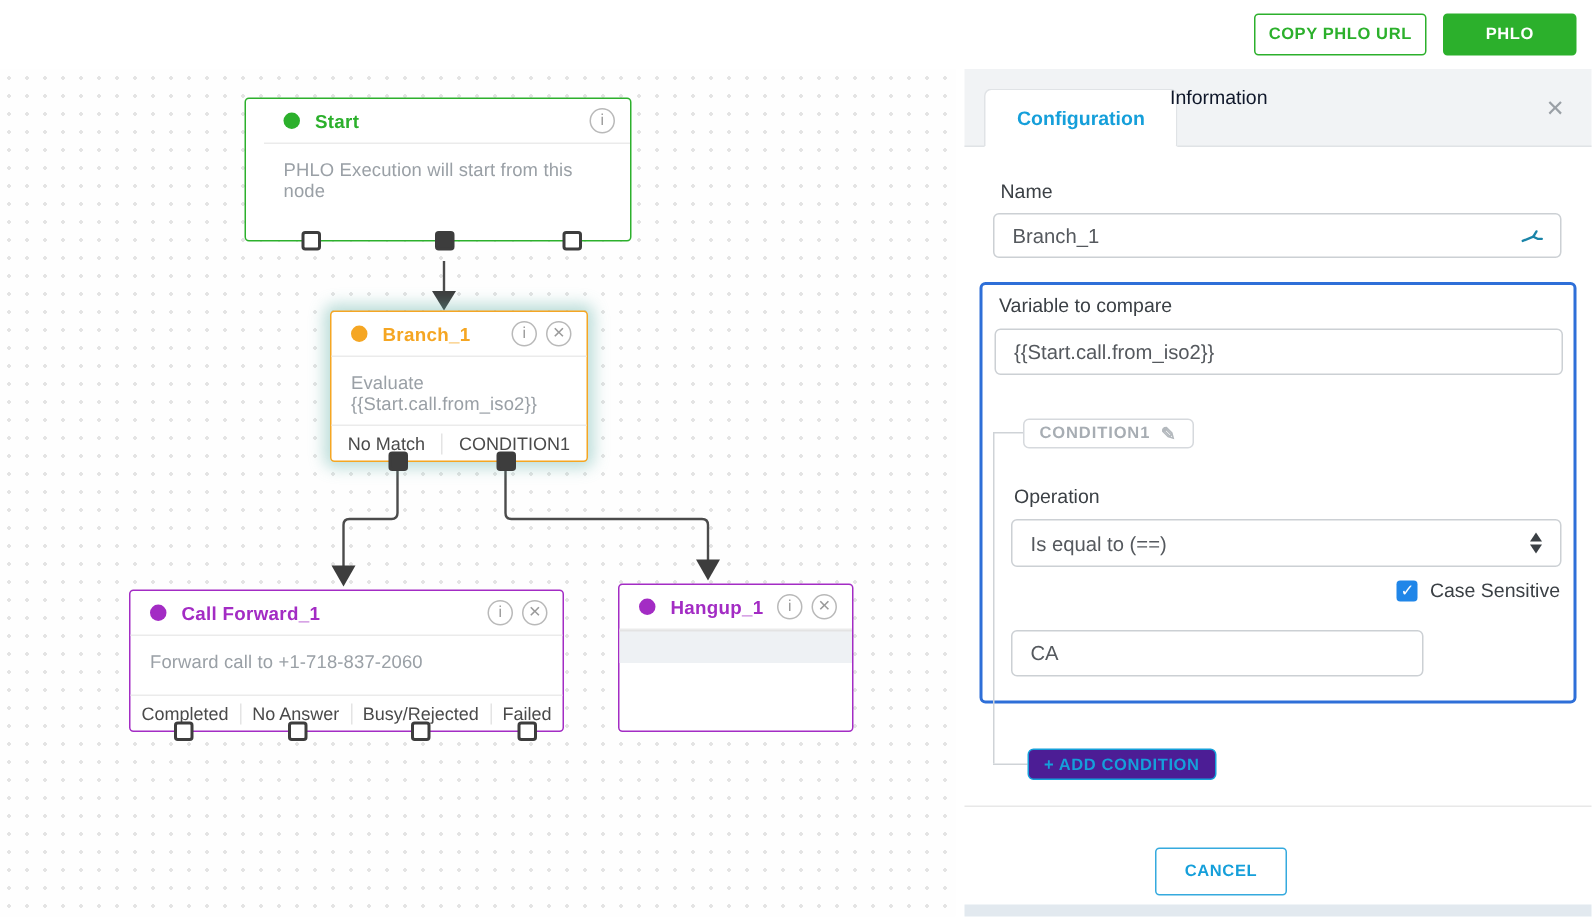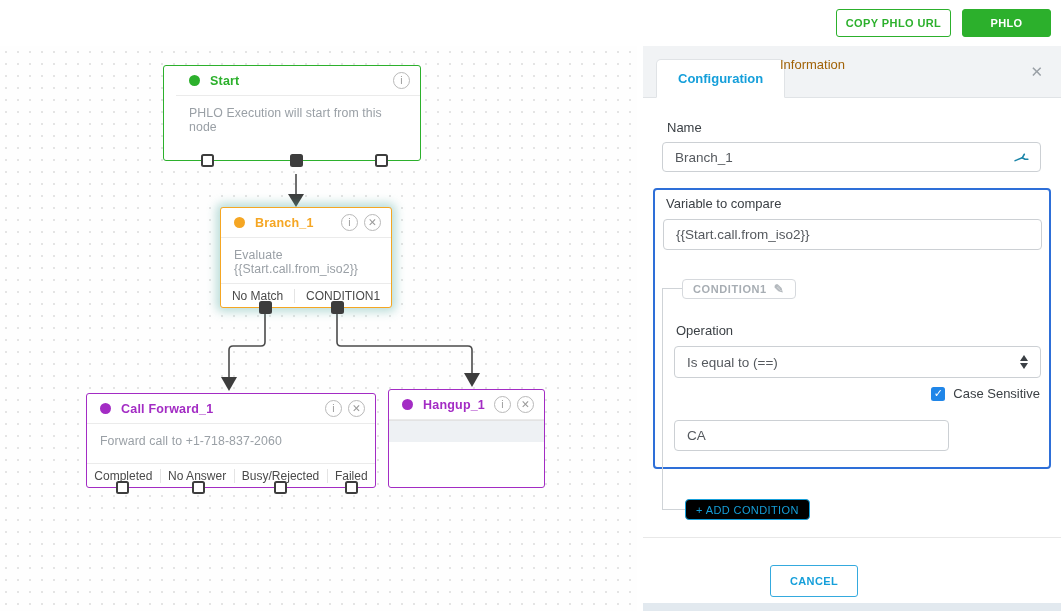--- a/index.html
+++ b/index.html
@@ -45,34 +45,34 @@
 
   .node-branch { left:220px; top:161px; width:172px; height:101px; border-color:#f5a623;
     box-shadow:0 0 10px 4px rgba(96,176,166,.42); }
   .node-branch .node-title-text { color:#f5a623; }
   .node-branch .node-body { height:45px; }
 
   .node-cf     { left:86px;  top:347px; width:290px; height:95px; border-color:#a32cc4; }
   .node-cf .node-title-text { color:#a32cc4; }
   .node-cf .node-body { height:39px; }
 
-  .node-hangup { left:388px; top:343px; width:157px; height:99px; border-color:#a32cc4; }
+  .node-hangup { left:412px; top:343px; width:157px; height:99px; border-color:#a32cc4; }
   .node-hangup .node-title-text { color:#a32cc4; }
   .node-hangup .node-body { height:46px; }
   .hangup-footer { height:22px; background:#eef1f4; border-top:1px solid #e3e3e3; }
 
   
   .panel { position:absolute; left:643px; top:46px; width:418px; height:565px; background:#fff; }
   .tabbar { position:absolute; left:0; top:0; width:418px; height:52px; background:#f1f3f5;
     border-bottom:1px solid #e0e3e6; }
   .tab-active { position:absolute; left:13px; bottom:-1px; height:39px; padding:0 21px;
     background:#fff; border:1px solid #e0e3e6; border-bottom:1px solid #fff; border-radius:5px 5px 0 0;
     display:flex; align-items:center; color:#159fda; font-size:13px; font-weight:bold; cursor:pointer; }
   .tab-inactive { position:absolute; left:137px; top:0; height:36px; display:flex; align-items:center;
-    color:#a16207; font-size:13px; cursor:pointer; }
+    color:#0f172a; font-size:13px; cursor:pointer; }
   .panel-close { position:absolute; right:18px; top:17px; color:#9aa0a6; font-size:15px; cursor:pointer; }
 
   .field-label { position:absolute; font-size:13px; color:#3b4045; }
   .tinput { position:absolute; border:1px solid #ccd0d4; border-radius:4px; background:#fff;
     font-size:13.5px; color:#55595e; padding:0 12px; font-family:"Liberation Sans",sans-serif;
     display:flex; align-items:center; }
 
   .name-label { left:24px; top:74px; }
   .name-input { left:19px; top:96px; width:379px; height:30px; }
   .pen-icon { position:absolute; right:10px; top:7px; cursor:pointer; }
@@ -100,22 +100,22 @@
     border-top:6px solid #3b4045; }
 
   .case-row { position:absolute; right:21px; top:340px; display:flex; align-items:center; gap:8px; }
   .checkbox { width:14px; height:14px; background:#2086e8; border-radius:2.5px; color:#fff;
     font-size:11px; display:flex; align-items:center; justify-content:center; cursor:pointer; }
   .case-label { font-size:13px; color:#3b4045; }
 
   .ca-input { left:31px; top:374px; width:275px; height:31px; }
 
   .add-cond { position:absolute; left:42px; top:453px; height:21px; padding:0 10px;
-    border:1.5px solid #159fda; border-radius:4px; background:#000000; color:#159fda;
-    font-size:11px; font-weight:normal; letter-spacing:.4px; display:flex; align-items:center; cursor:pointer; }
+    border:1.5px solid #159fda; border-radius:4px; background:#4c1d95; color:#159fda;
+    font-size:11px; font-weight:bold; letter-spacing:.4px; display:flex; align-items:center; cursor:pointer; }
 
   .panel-footer-line { position:absolute; left:0; top:491px; width:418px; border-top:1px solid #e8e8e8; }
   .btn-validate { position:absolute; left:24px; top:519px; width:93px; height:32px; background:#159fda;
     border:1px solid #159fda; border-radius:3px; color:#fff; font-size:11px; font-weight:bold;
     letter-spacing:.4px; display:flex; align-items:center; justify-content:center; cursor:pointer; }
   .btn-cancel { position:absolute; left:127px; top:519px; width:88px; height:32px; background:#fff;
     border:1px solid #35aade; border-radius:3px; color:#159fda; font-size:11px; font-weight:bold;
     letter-spacing:.4px; display:flex; align-items:center; justify-content:center; cursor:pointer; }
   .bottom-strip { position:absolute; left:0; bottom:0; width:418px; height:8px; background:#e2e9ef; }
 </style>

